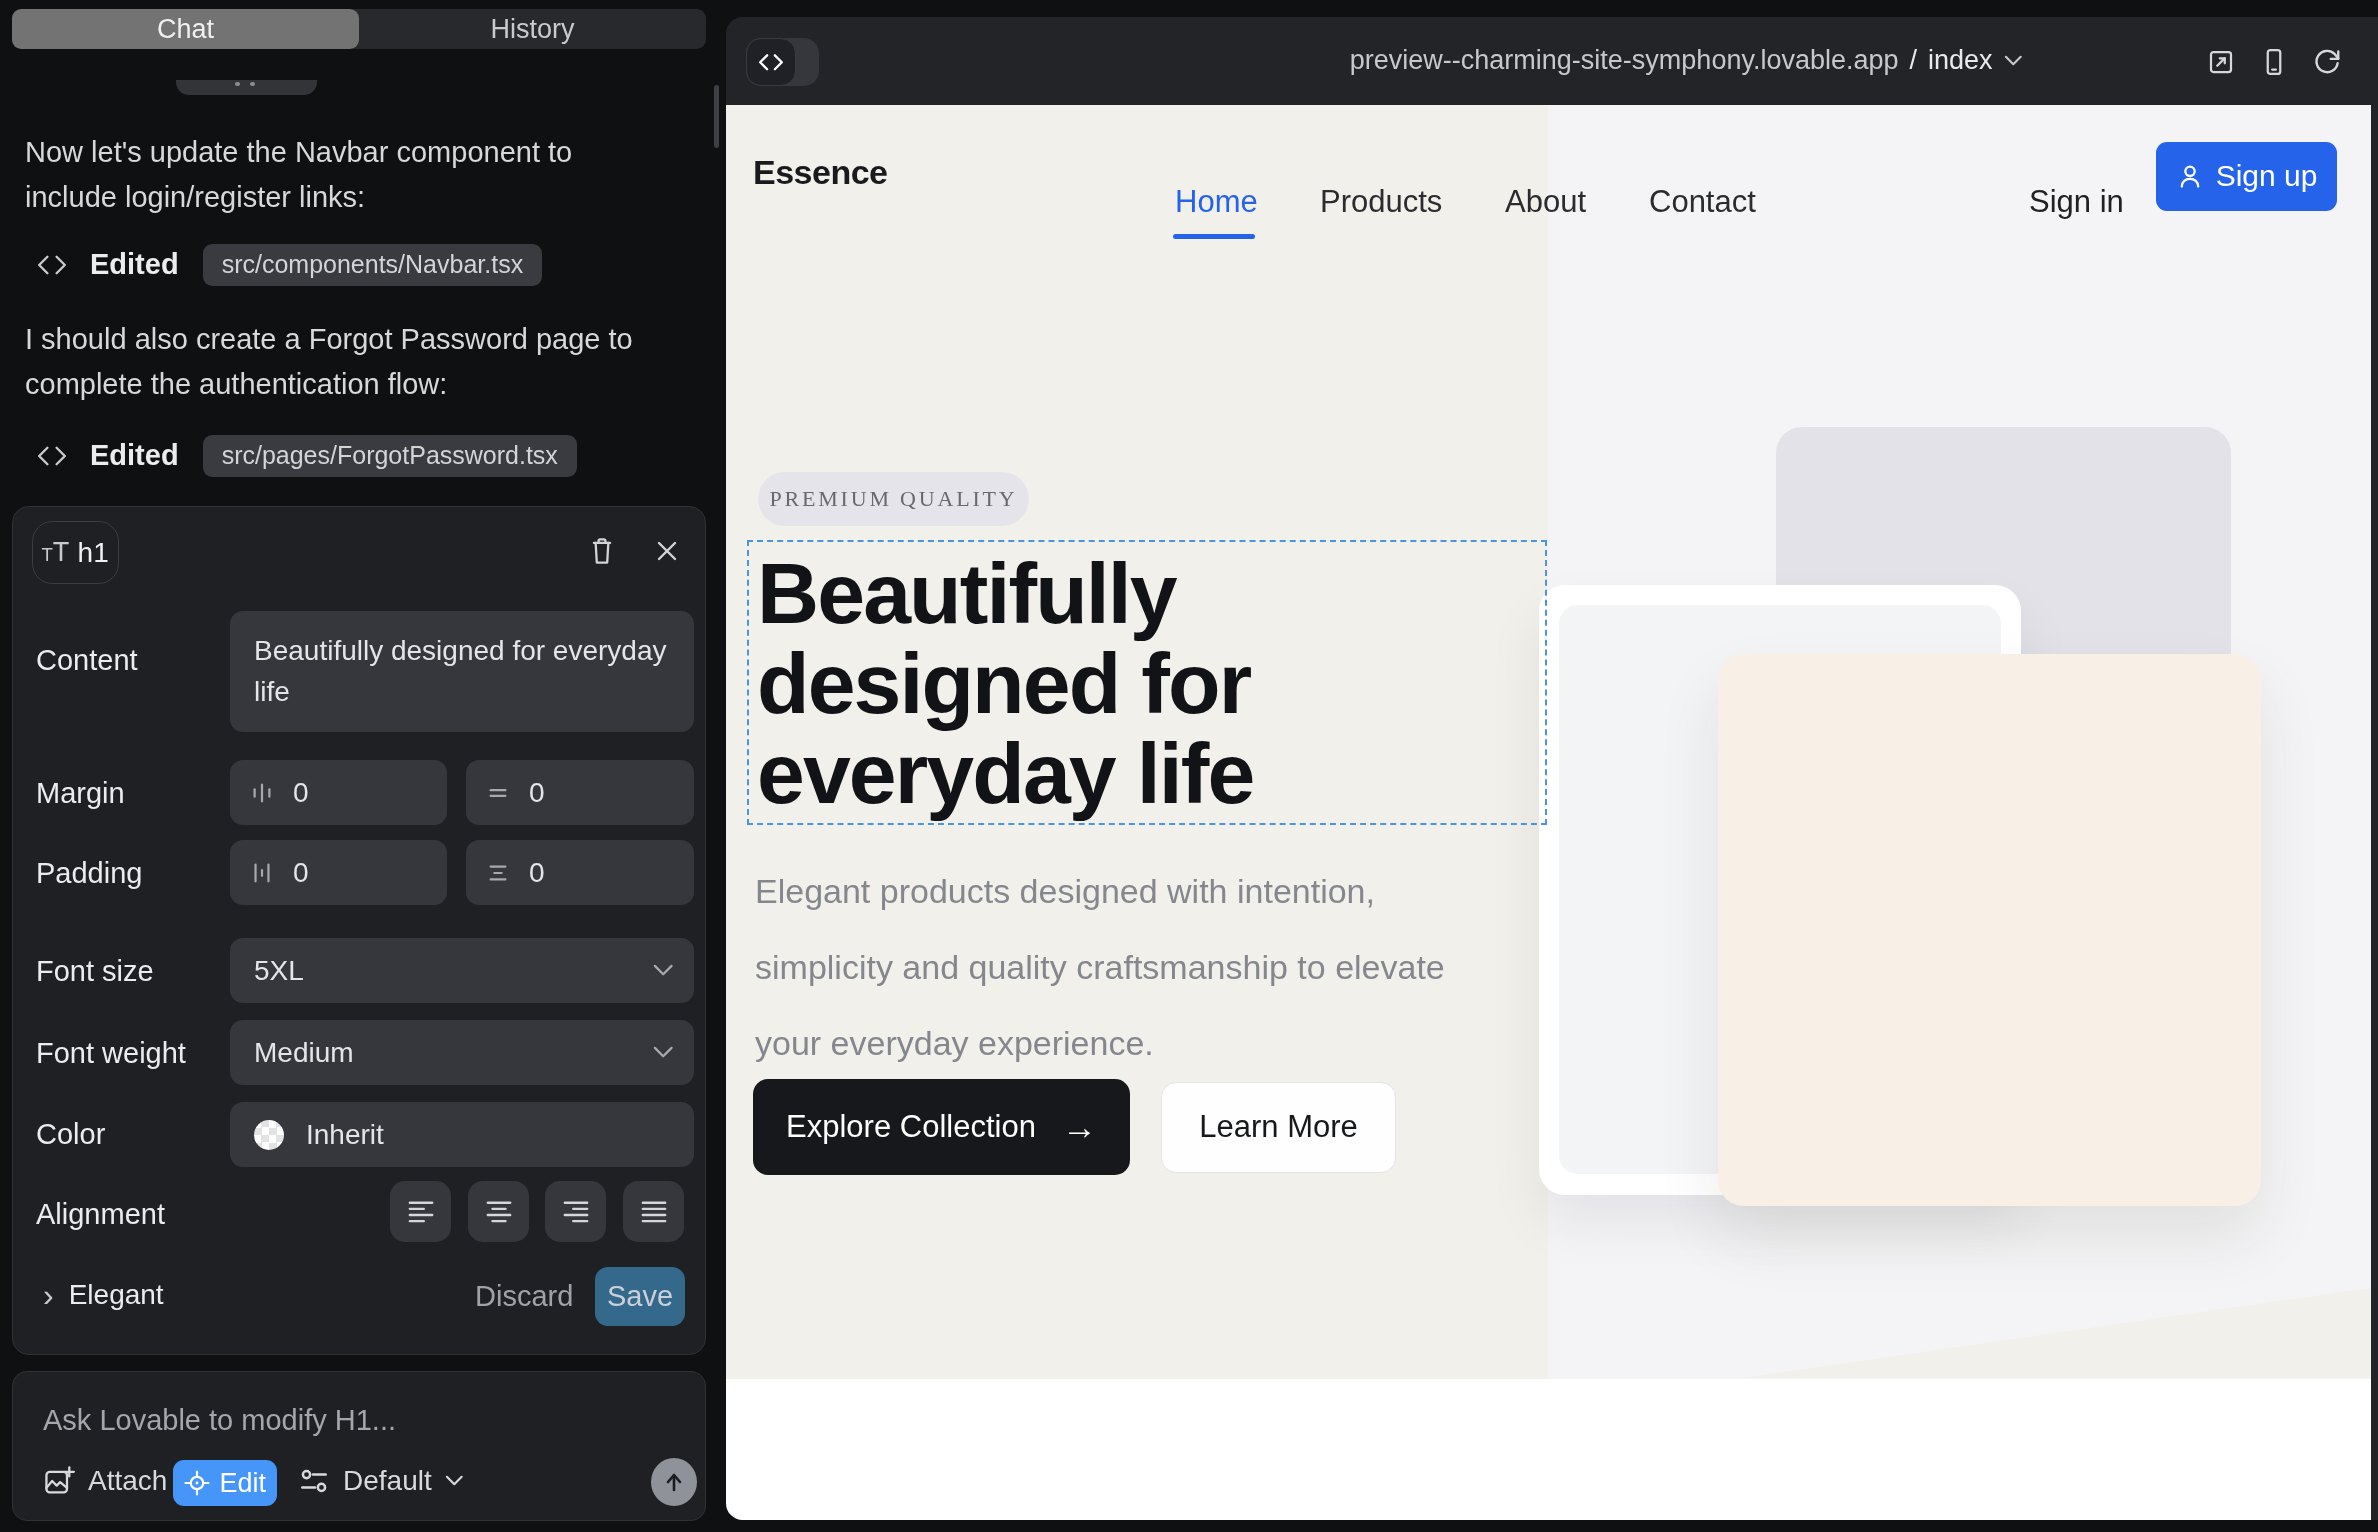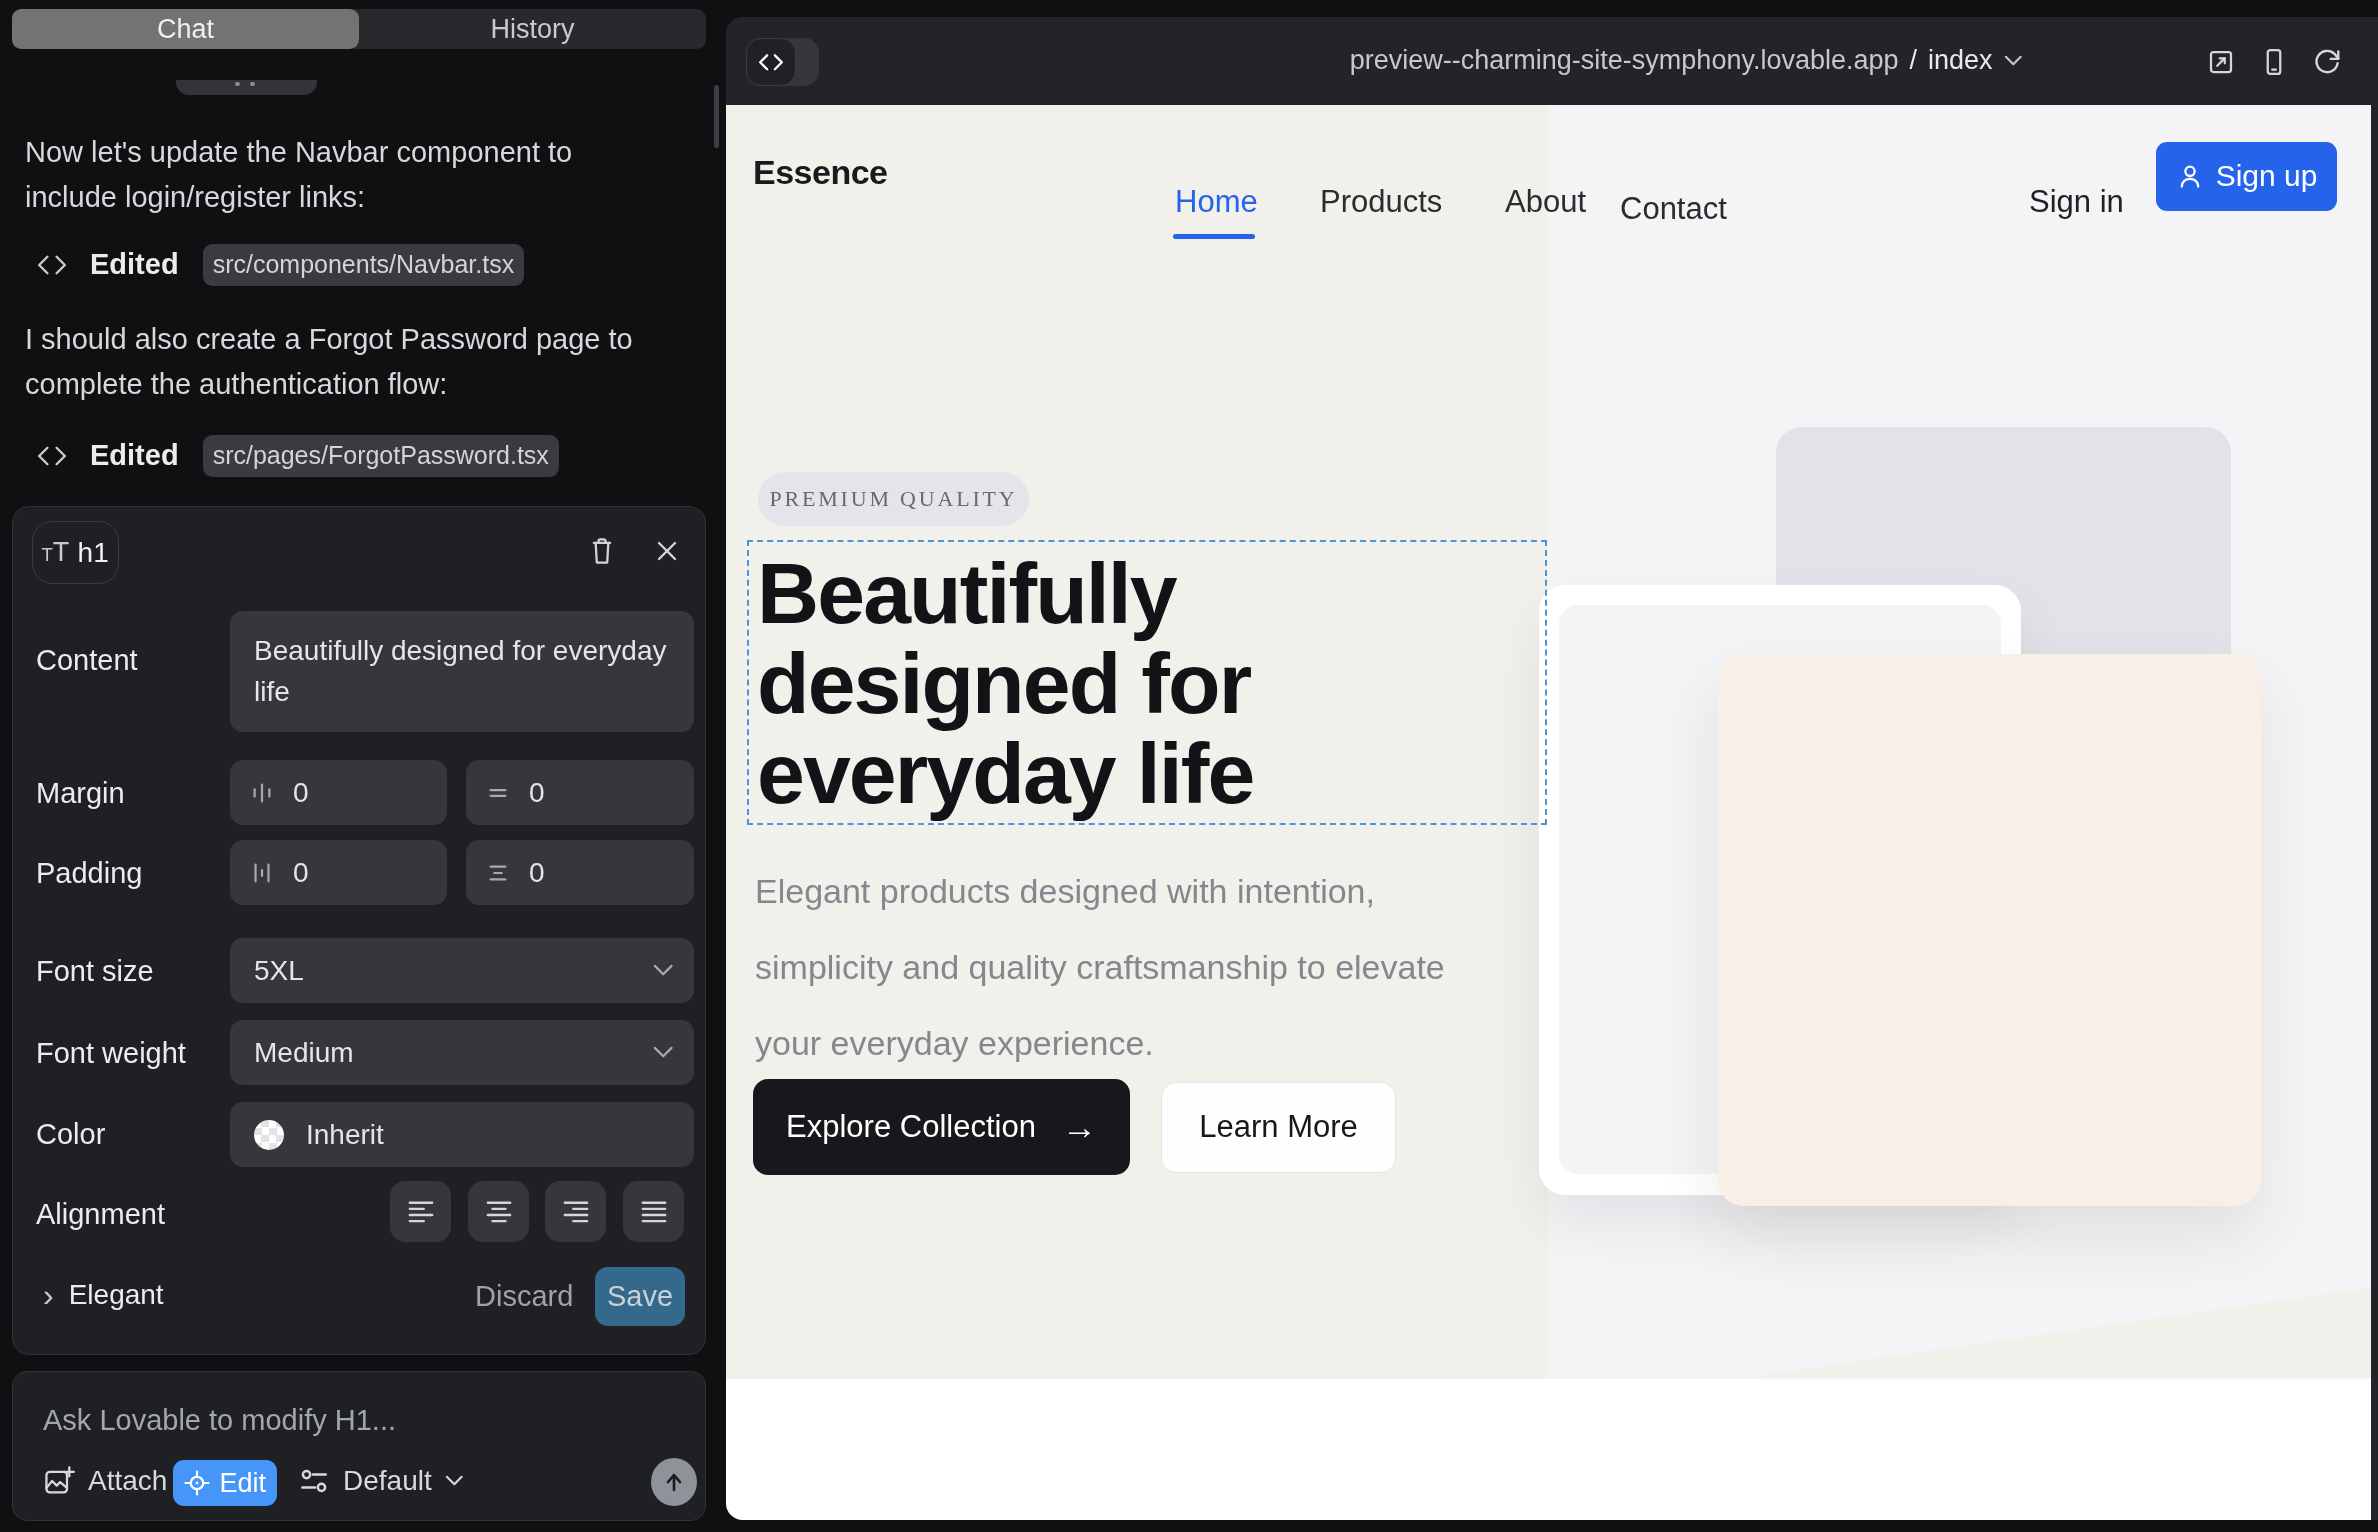--- a/index.html
+++ b/index.html
@@ -11,21 +11,21 @@
   .tabbar{left:12px;top:9.3px;width:694px;height:40px;background:#28292d;border-radius:9.3px;}
   .tab{position:absolute;top:0;height:40px;display:flex;align-items:center;justify-content:center;
        font-size:27px;color:#c9cacd;cursor:pointer;}
   .tab.active{background:#737373;border-radius:9.3px;color:#f0f0f2;}
   .pill-frag{left:176px;top:80px;width:141px;height:15px;background:#333438;border-radius:0 0 13px 13px;}
   .dot{position:absolute;width:4.6px;height:4.6px;border-radius:50%;background:#8a8c90;top:1.9px;}
   .msg{left:25px;width:631px;font-size:29px;line-height:45px;color:#d7d8db;}
   .edited-row{left:25px;height:43px;display:flex;align-items:center;}
   .code-glyph{color:#c9cacd;margin-left:11px;}
   .edited-label{font-size:29px;font-weight:700;color:#ececee;margin-left:22px;}
-  .file-chip{margin-left:24px;background:#3a3b40;border-radius:9.3px;padding:0 10px;height:42px;
+  .file-chip{margin-left:24px;background:#3a3b40;border-radius:9.3px;padding:0 19px;height:42px;
              display:flex;align-items:center;font-size:25px;color:#d3d4d7;}
   
   .panel{left:12px;top:506px;width:694px;height:849px;background:#1f2023;border:0.9px solid #313236;
          border-radius:16.7px;box-sizing:border-box;}
   .tag-badge{left:18.6px;top:14px;width:85px;height:61px;border:1.4px solid #3c3d42;border-radius:20.4px;
              display:flex;align-items:center;justify-content:center;gap:8.3px;}
   .tT{color:#c9cacd;font-weight:500;display:flex;align-items:baseline;}
   .tT .s{font-size:18.6px;}
   .tT .l{font-size:27px;}
   .tag-name{font-size:28px;color:#f0f0f2;}
@@ -380,21 +380,21 @@
       <div class="abs card-white">
           <div class="inner"></div>
         </div>
       <div class="abs card-cream"></div>
 
       <div class="abs brand">Essence</div>
       <a class="abs navlink" style="left:449px;color:#2563eb;">Home</a>
       <div class="abs nav-underline" style="background:#2563eb;"></div>
       <a class="abs navlink" style="left:594px;">Products</a>
       <a class="abs navlink" style="left:779px;">About</a>
-      <a class="abs navlink" style="left:894px;margin-top:7px;">Contact</a>
+      <a class="abs navlink" style="left:923px;">Contact</a>
       <a class="abs signin">Sign in</a>
       <div class="abs signup" style="background:#2563eb;">
         <svg width="28" height="28" viewBox="0 0 24 24" fill="none" stroke="#ffffff" stroke-width="2" stroke-linecap="round">
           <circle cx="12" cy="8" r="4"></circle>
             <path d="M5 21c0-4 3.1-6.5 7-6.5s7 2.5 7 6.5"></path>
         </svg>
         <span>Sign up</span>
       </div>
 
       <div class="abs hero-badge">PREMIUM QUALITY</div>

